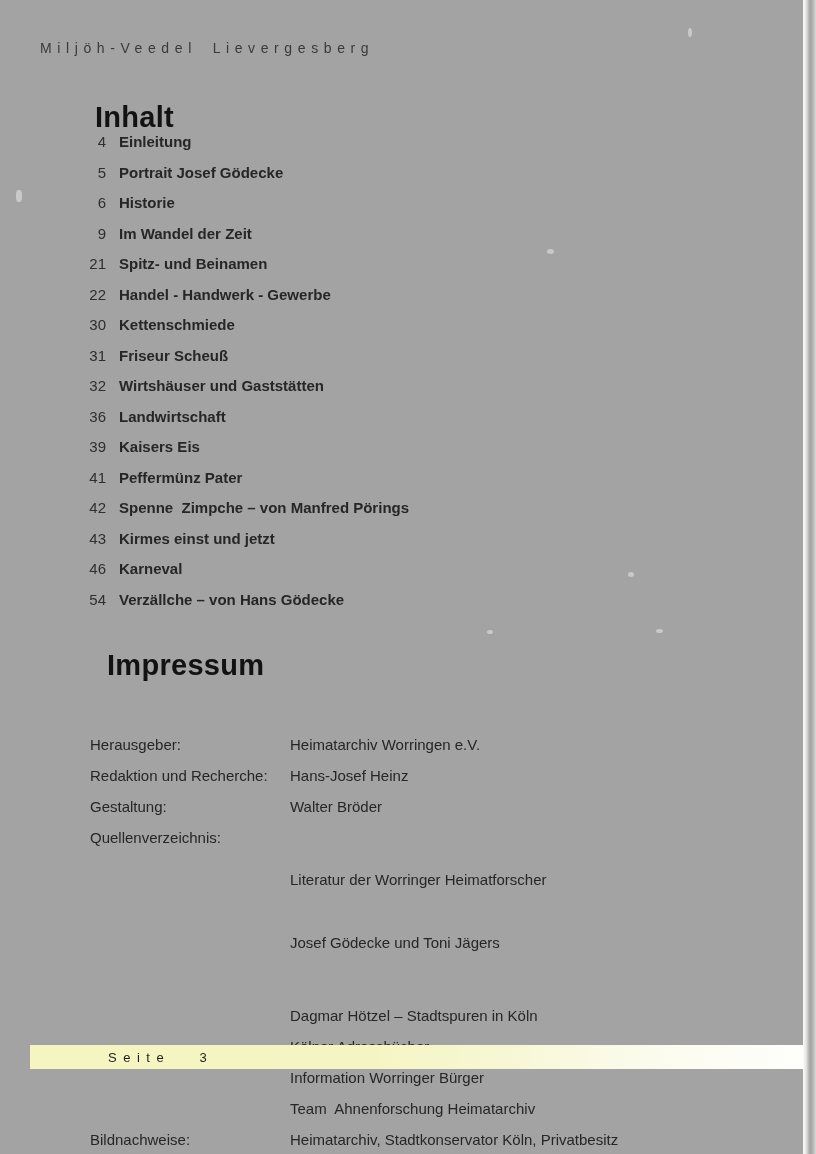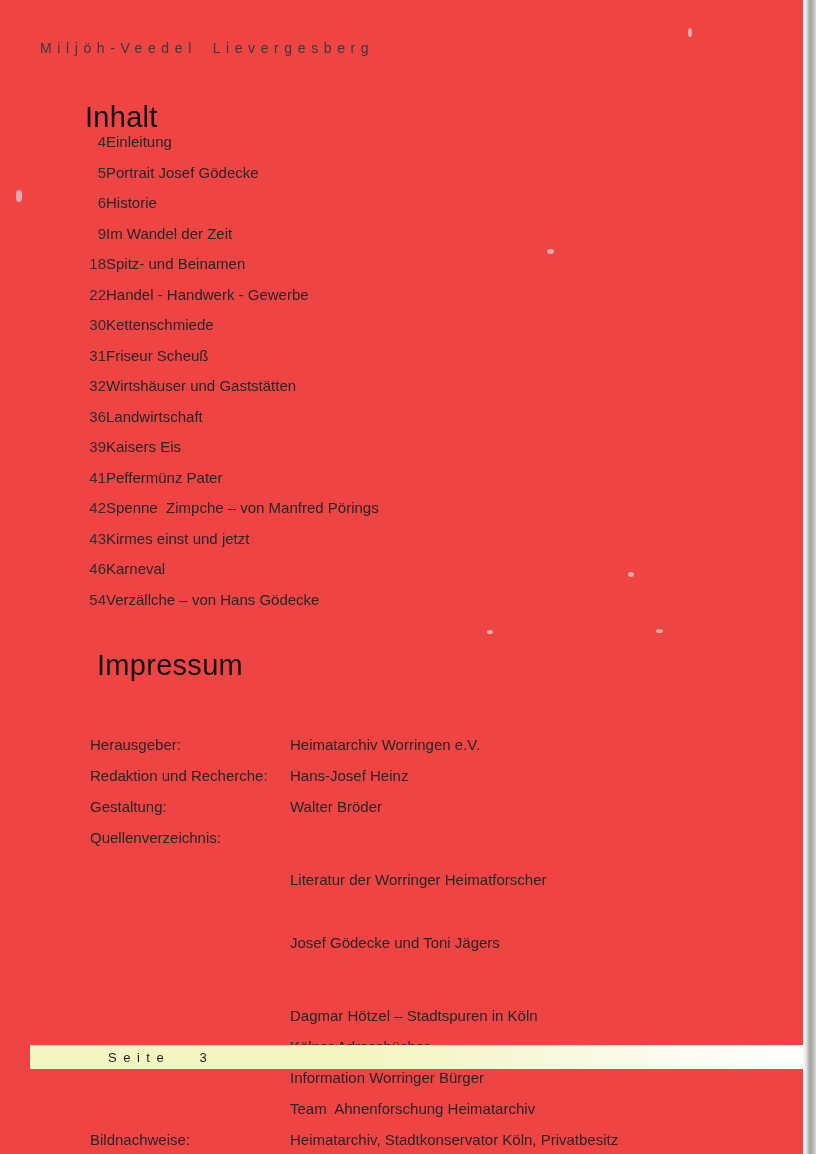--- a/index.html
+++ b/index.html
@@ -1,58 +1,59 @@
 <!DOCTYPE html>
 <html lang="de"><head>
 <meta charset="utf-8">
 <title>Scan</title>
 <style>
   html,body{margin:0;padding:0;background:#e8e8e8;}
   .page{
     position:relative;
     width:816px;height:1154px;
-    background:#ef4444;
+    background:#a3a3a3;
     overflow:hidden;
     font-family:"Liberation Sans","DejaVu Sans",sans-serif;
     color:#2b2b2b;
     margin:0 auto;
   }
   
   .doc-header{
     position:absolute;left:40px;top:40px;
     font-size:14px;color:#3a3a3a;
     letter-spacing:0.40em;word-spacing:0.45em;
     white-space:pre;
   }
   
   .section-title{
-    position:absolute;left:85px;
-    font-size:29px;font-weight:400;color:#121212;
+    position:absolute;left:95px;
+    font-size:29px;font-weight:700;color:#121212;
     letter-spacing:0.01em;
   }
   .title-inhalt{top:82px;}
   .title-impressum{top:630px;margin-left:12px;}
   
   .toc{
     position:absolute;left:78px;top:133px;
     list-style:none;margin:0;padding:0;
     font-size:15px;color:#262626;
   }
   .toc li{
     display:flex;align-items:baseline;
     height:30.5px;
   }
   .toc .pg{
     width:28px;text-align:right;
     flex:0 0 28px;
     color:#2e2e2e;
   }
   .toc .ttl{
-    margin-left:0;
+    margin-left:13px;
     white-space:pre-wrap;
+    font-weight:bold;
   }
   
   .imp-grid{
     position:absolute;left:90px;top:688px;
     display:grid;
     grid-template-columns:200px 460px;
     row-gap:10px;
     font-size:15px;line-height:21px;color:#262626;margin-top:46px;
   }
   .imp-label{white-space:pre-wrap;}
@@ -114,21 +115,21 @@
     </li>
     <li>
       <span class="pg">6</span>
       <span class="ttl">Historie</span>
     </li>
     <li>
       <span class="pg">9</span>
       <span class="ttl">Im Wandel der Zeit</span>
     </li>
     <li>
-      <span class="pg">18</span>
+      <span class="pg">21</span>
       <span class="ttl">Spitz- und Beinamen</span>
     </li>
     <li>
       <span class="pg">22</span>
       <span class="ttl">Handel - Handwerk - Gewerbe</span>
     </li>
     <li>
       <span class="pg">30</span>
       <span class="ttl">Kettenschmiede</span>
     </li>

